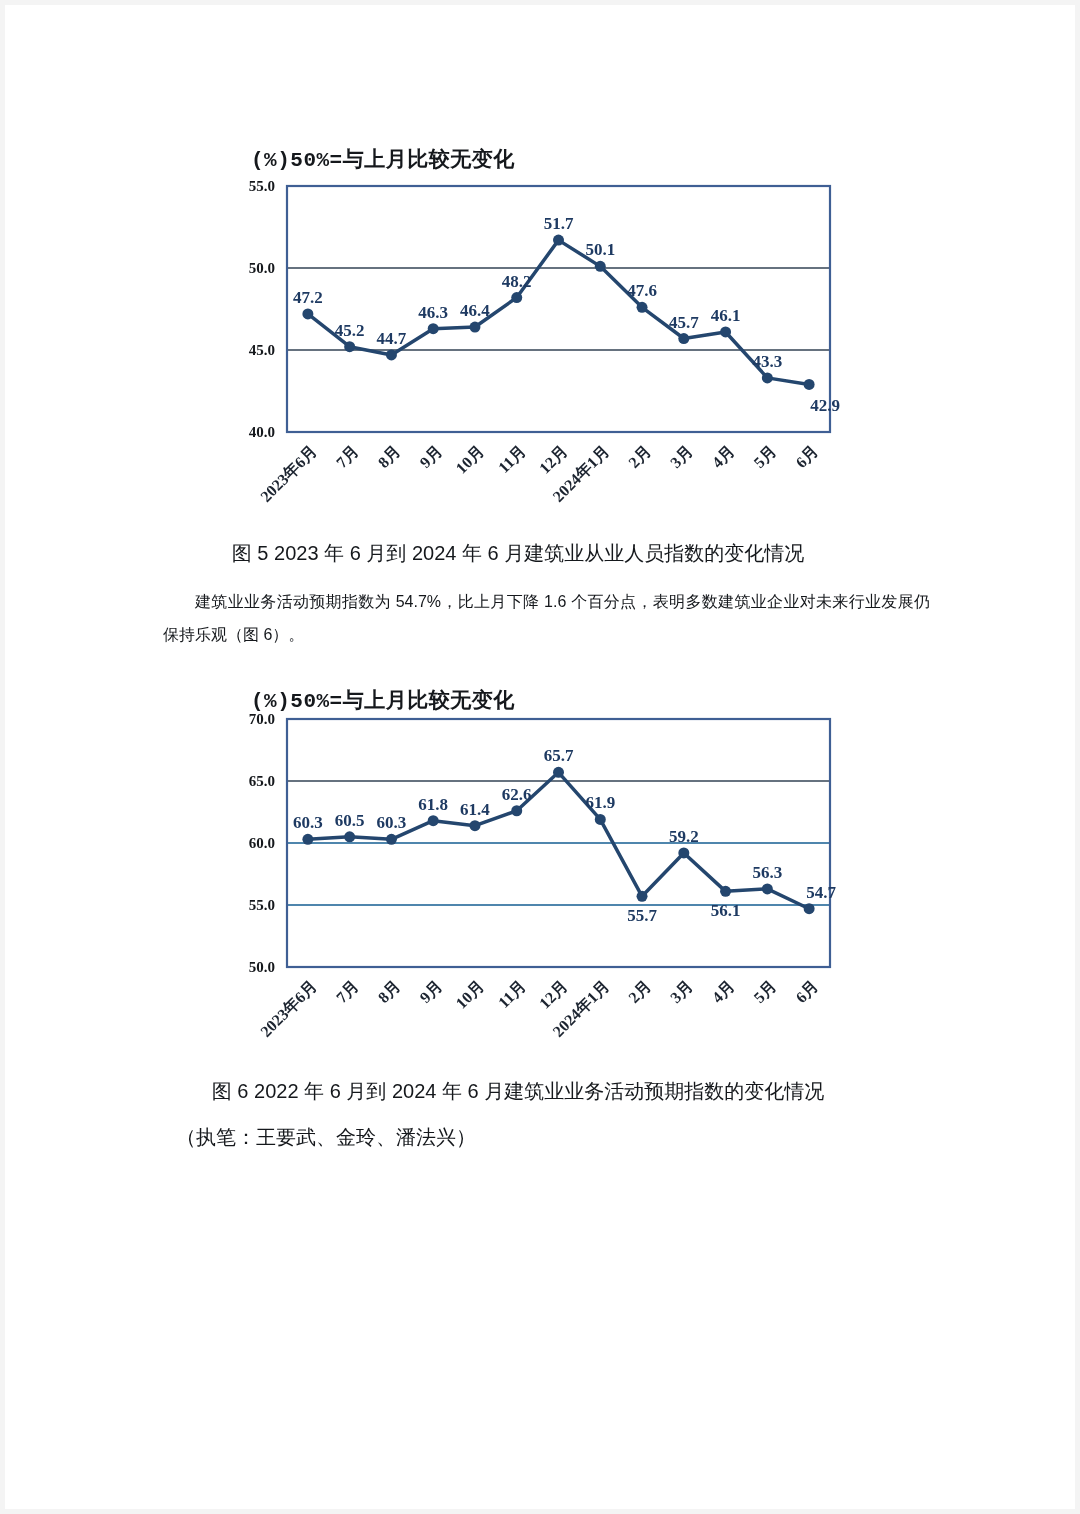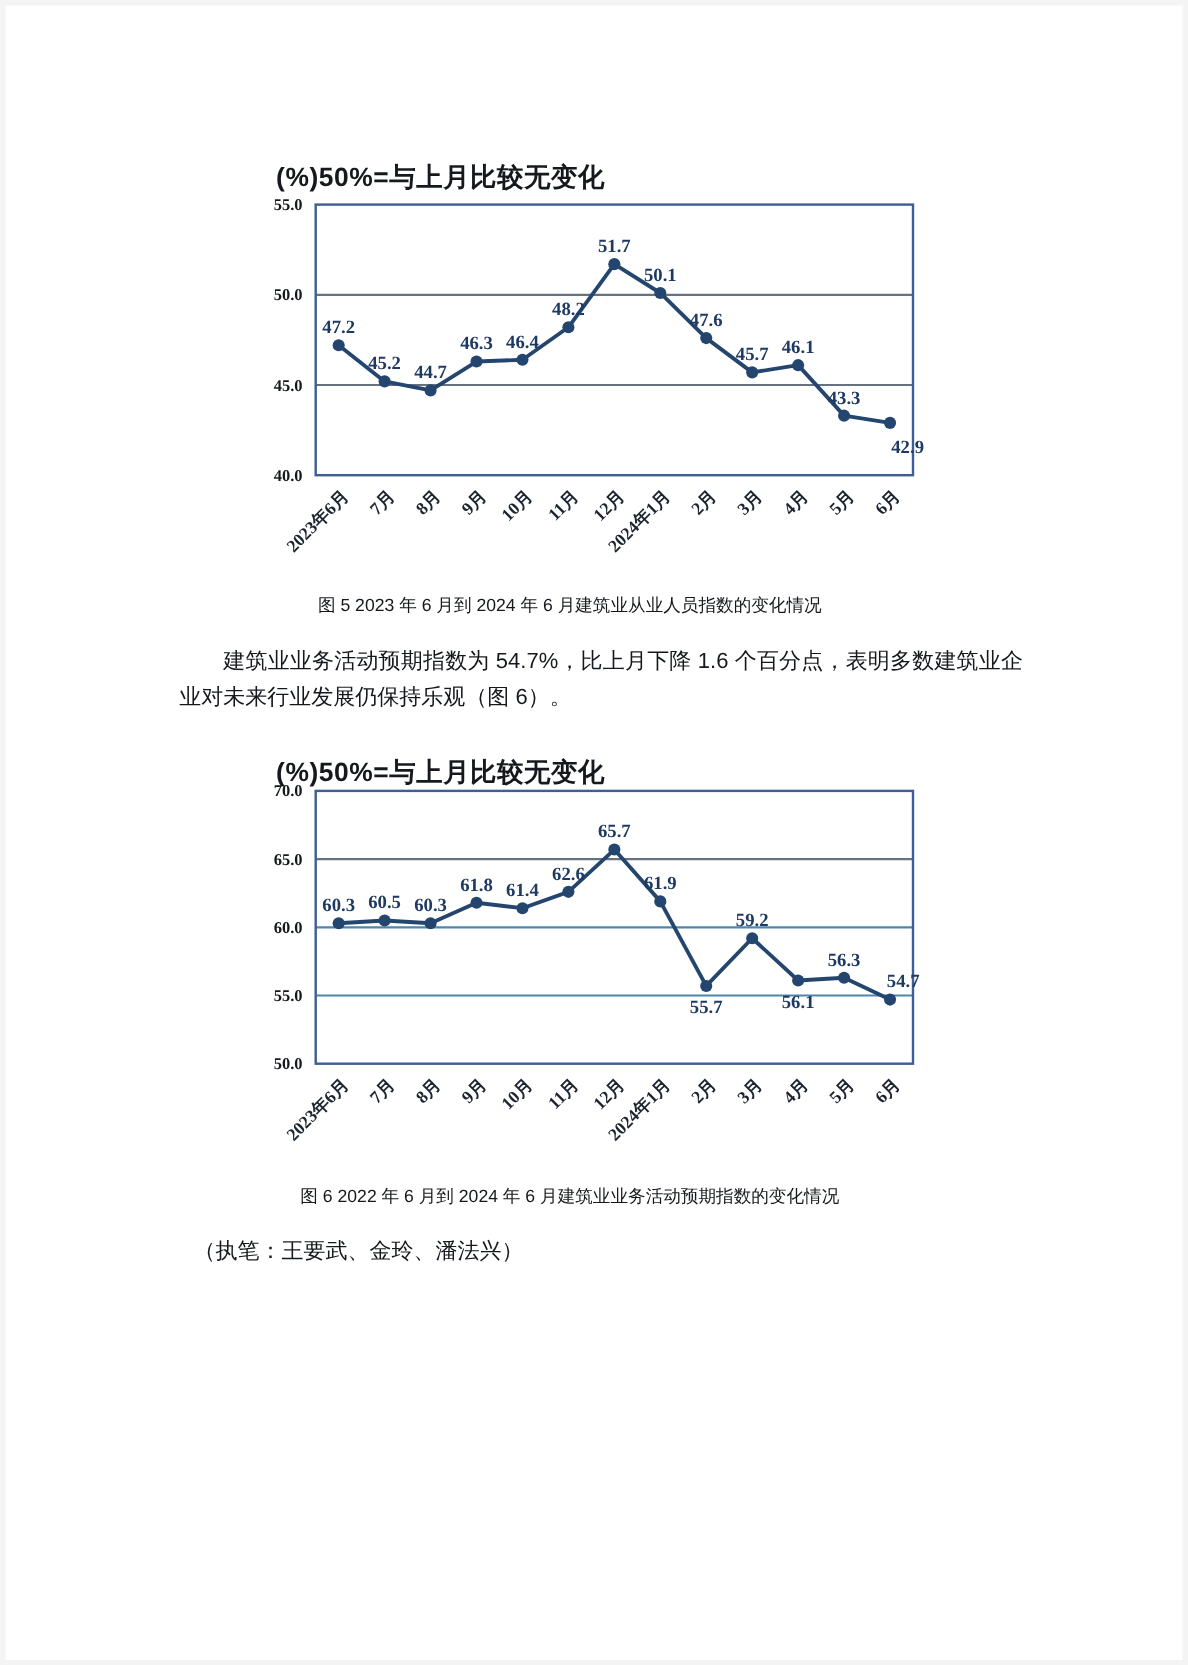--- a/index.html
+++ b/index.html
@@ -6,37 +6,37 @@
   .page{
     position:relative;width:1080px;height:1514px;margin:0 auto;background:#ffffff;
     box-shadow:inset 0 0 0 5px #f4f4f4;overflow:hidden;
     font-family:"Liberation Sans",sans-serif;
   }
   .chart-block{position:absolute;width:640px;height:385px;}
   #chart-block-1{left:225px;top:140px;}
   #chart-block-2{left:225px;top:685px;}
   .chart-title{
     position:absolute;left:26px;top:5px;margin:0;
-    font-family:Liberation Sans, sans-serif;font-weight:bold;font-size:24px;color:#15181c;
+    font-family:Liberation Mono, monospace;font-weight:bold;font-size:21px;color:#15181c;
     letter-spacing:0.5px;white-space:nowrap;
   }
   #chart-block-2 .chart-title{top:1px;}
   .chart-svg{position:absolute;left:0;top:0;width:640px;height:385px;}
   .ytick{font-family:"Liberation Serif",serif;font-weight:bold;font-size:15px;fill:#15181c;}
   .xtick{font-family:"Liberation Serif",serif;font-weight:bold;font-size:16px;fill:#1c2430;}
   .dlabel{font-family:"Liberation Serif",serif;font-weight:bold;font-size:17px;fill:#1e3a62;}
   .caption{
     position:absolute;left:0;width:1036px;margin:0;text-align:center;
-    font-size:16px;color:#15181c;
+    font-size:20px;color:#15181c;
   }
   #caption-fig5{top:540px;}
   #caption-fig6{top:1078px;}
   .body-paragraph{
     position:absolute;left:163px;top:585px;width:767px;margin:0;
-    font-size:20px;line-height:33px;color:#15181c;
+    font-size:16px;line-height:33px;color:#15181c;
     text-indent:2em;text-align:justify;
   }
   .byline{
     position:absolute;left:176px;top:1124px;margin:0;
     font-size:20px;color:#15181c;white-space:nowrap;
   }
 </style>
 </head>
 <body>
 

